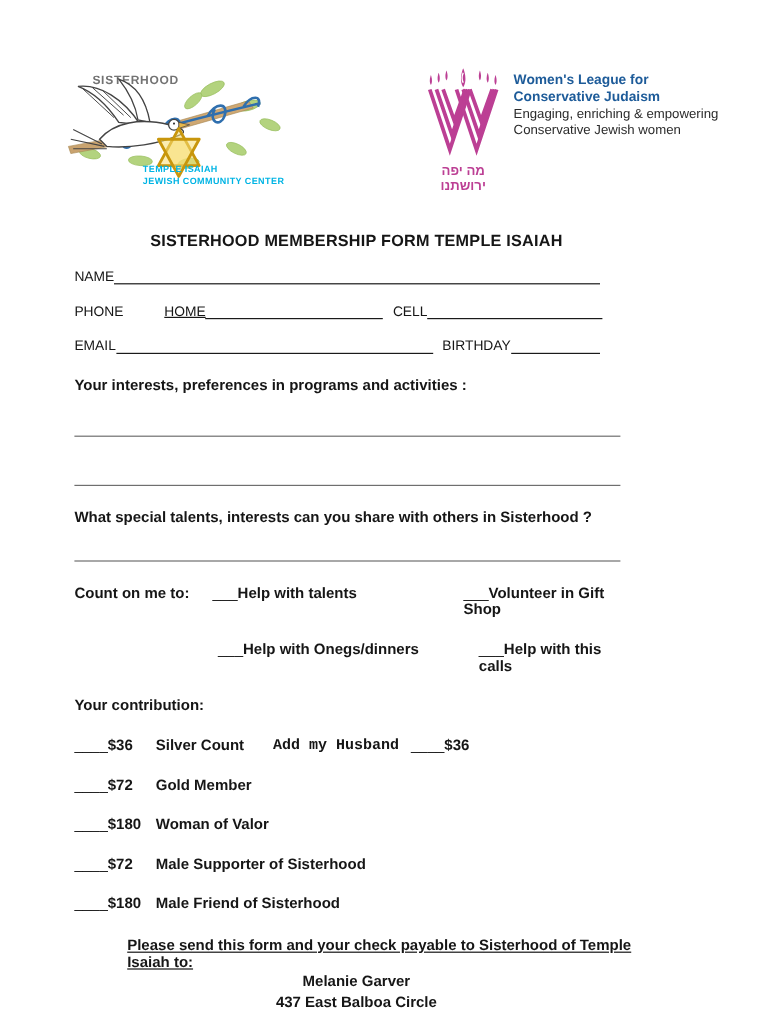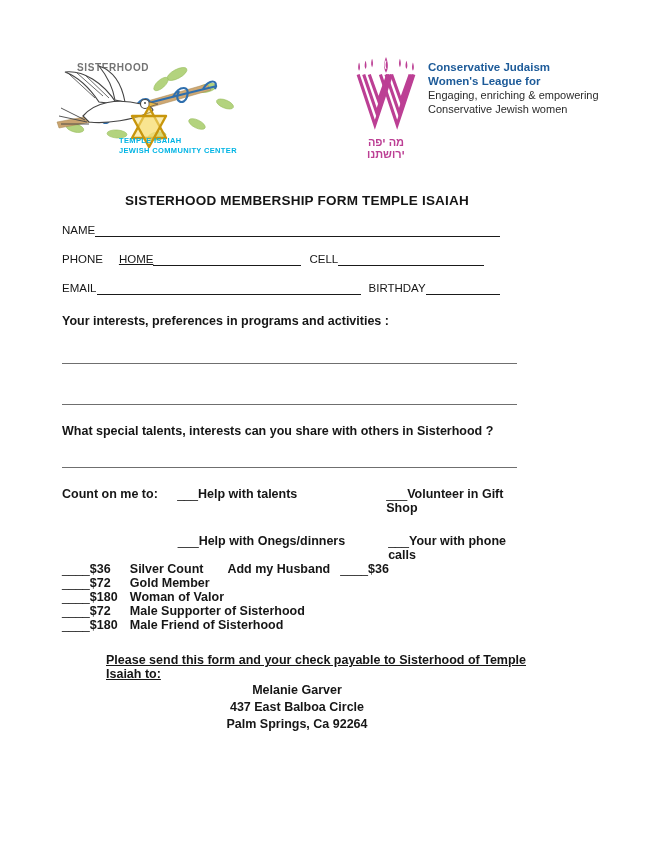--- a/index.html
+++ b/index.html
@@ -18,34 +18,34 @@
     color:#00b4e4;letter-spacing:.35px;line-height:9.5px;white-space:nowrap;}
   .right-logo{position:absolute;left:355px;top:56px;display:flex;}
   .w-block{width:64px;}
   .hebrew{color:#bc3f94;font-size:11px;font-weight:bold;text-align:center;width:62px;margin-top:-2px;}
   .wlcj-text{margin-left:9px;padding-top:4px;}
   .wlcj-title{font-size:11.5px;font-weight:bold;color:#1d5b99;line-height:14px;}
   .wlcj-tag{font-size:11px;color:#2b2b2b;line-height:14px;}
   
   .body{position:absolute;top:175px;left:0;width:594px;padding:0 62px;box-sizing:border-box;}
   .title{font-size:13.5px;font-weight:bold;text-align:center;margin-top:18px;letter-spacing:.2px;}
-  .field-row{display:flex;align-items:flex-start;font-size:11.5px;margin-top:16px;height:13px;}
+  .field-row{display:flex;align-items:center;font-size:11.5px;margin-top:16px;height:13px;}
   .fill-line{display:inline-block;border-bottom:1.2px solid #1a1a1a;height:12px;}
-  .gap8{margin-left:8px;} .gap16{margin-left:16px;text-decoration:underline;}
+  .gap8{margin-left:8px;} .gap16{margin-left:34px;text-decoration:underline;}
   .heading{font-size:12.5px;font-weight:bold;margin-top:19px;}
   .rule{border-bottom:1.4px solid #6f6f6f;width:455px;height:0;}
   .rule1{margin-top:35px;} .rule2{margin-top:40px;} .rule3{margin-top:29px;}
   .count-row{display:flex;font-size:12.5px;margin-top:19px;}
   .count-label{font-weight:bold;width:120px;}
   .count-opt{font-weight:bold;}
   .count-opt.col1{width:218px;}
   .blank{font-weight:normal;}
-  .contrib-row{display:flex;font-size:12.5px;font-weight:bold;align-items:flex-start;}
+  .contrib-row{display:flex;font-size:12.5px;font-weight:bold;margin-top:19px;align-items:flex-start;}
   .amount{width:40px;}
-  .extra{margin-left:24px;}
+  .extra{margin-left:24px;font-family:Liberation Mono, monospace;}
   .extra-blank{margin-left:10px;}
   .footer-send{font-size:12.5px;font-weight:bold;text-decoration:underline;margin-top:21px;padding-left:44px;}
   .footer-center{font-size:12.5px;font-weight:bold;text-align:center;line-height:16px;margin-top:1px;}
 </style>
 </head>
 <body>
 
 <div class="page">
 
   <div class="header">
@@ -120,22 +120,22 @@
             <path d="M48 12 C45.8 8.5 48 3 48 3 C48 3 50.2 8.5 48 12 Z"></path>
             <path d="M55 14 C52.8 10.5 55 5 55 5 C55 5 57.2 10.5 55 14 Z"></path>
             <path d="M62 16 C59.8 12.5 62 7 62 7 C62 7 64.2 12.5 62 16 Z"></path>
             <path d="M33 18 C28.5 11 33 1 33 1 C33 1 37.5 11 33 18 Z"></path>
           </g>
           <path d="M33 14 C31 10 33 5 33 5" stroke="#ffffff" stroke-width="1.2" fill="none"></path>
         </svg>
         <div class="hebrew" dir="rtl">מה יפה ירושתנו</div>
       </div>
       <div class="wlcj-text">
+        <div class="wlcj-title">Women's League for</div>
         <div class="wlcj-title">Conservative Judaism</div>
-        <div class="wlcj-title">Women's League for</div>
         <div class="wlcj-tag">Engaging, enriching &amp; empowering</div>
         <div class="wlcj-tag">Conservative Jewish women</div>
       </div>
     </div>
   </div>
 
   <div class="body">
 
     <div class="title">SISTERHOOD MEMBERSHIP FORM TEMPLE ISAIAH</div>
 
@@ -167,23 +167,24 @@
     <div class="rule rule3"></div>
 
     <div class="count-row">
       <span class="count-label">Count on me to:</span>
       <span class="count-opt col1"><span class="blank">___</span><span>Help with talents</span></span>
       <span class="count-opt"><span class="blank">___</span><span>Volunteer in Gift Shop</span></span>
     </div>
     <div class="count-row">
       <span class="count-label"></span>
       <span class="count-opt col1"><span class="blank">___</span><span>Help with Onegs/dinners</span></span>
-      <span class="count-opt"><span class="blank">___</span><span>Your with phone calls</span></span>
-    </div>
-
+      <span class="count-opt"><span class="blank">___</span><span>Help with this calls</span></span>
+    </div>
+
+    <div class="heading">Your contribution:</div>
 
     <div class="contrib-row">
       <span class="blank">____</span>
       <span class="amount">$36</span>
       <span>Silver Count</span>
       <span class="extra">Add my Husband</span>
       <span class="blank extra-blank">____</span>
       <span>$36</span>
     </div>
     <div class="contrib-row">

